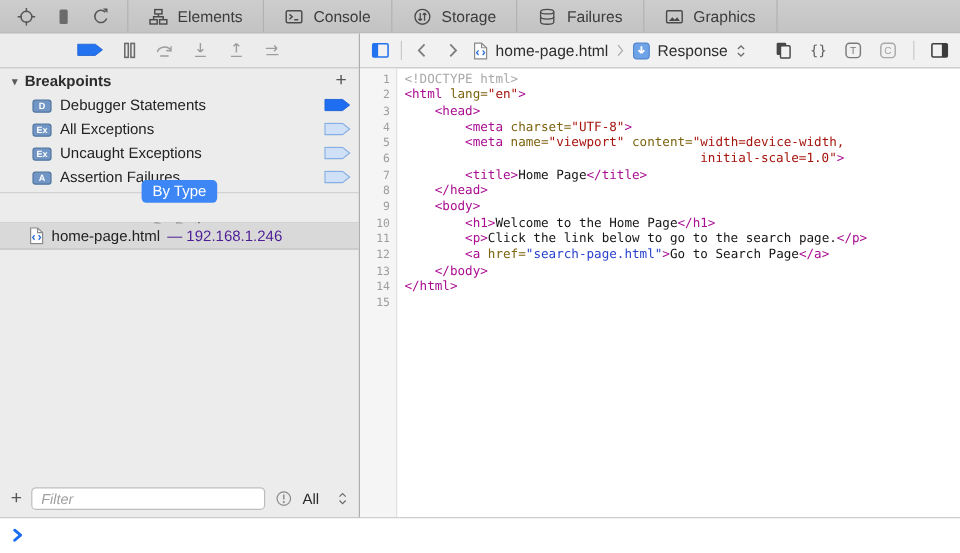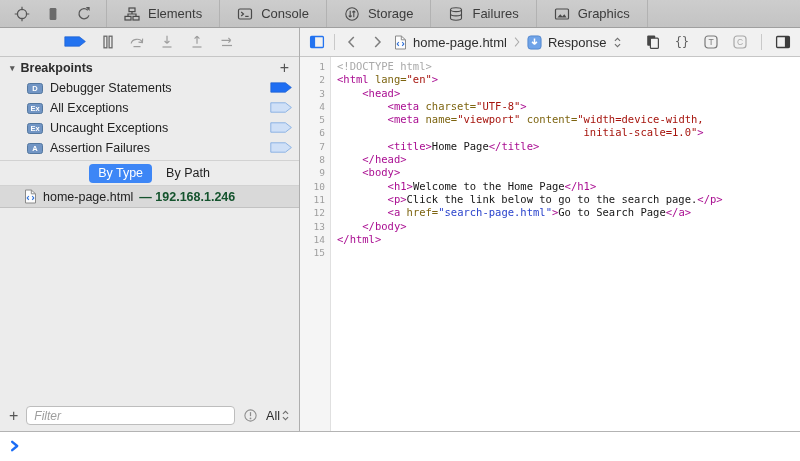--- a/index.html
+++ b/index.html
@@ -29,32 +29,32 @@
                font-weight:bold; font-size:12.5px; color:#2d2d2d; }
   .disclosure { font-size:9px; color:#5a5a5a; }
   .plus { font-size:16px; font-weight:normal; color:#565656; line-height:1; }
   .bp-header .plus { margin-left:auto; }
   .bp-row { height:20px; display:flex; align-items:center; gap:7px; padding:0 6px 0 27px; }
   .badge { width:16px; height:11px; border-radius:2.5px; background:#7195c4; border:1px solid #53779f;
            color:#fff; font-size:7.5px; font-weight:bold; display:flex; align-items:center; justify-content:center;
            letter-spacing:0; }
   .bp-arrow { margin-left:auto; }
   .scope-bar { height:26px; margin-top:2px; border-top:1px solid #d2d2d2; border-bottom:1px solid #d2d2d2;
-               display:flex; align-items:center; justify-content:center; gap:14px; }
+               display:flex; align-items:center; justify-content:center; gap:14px;flex-direction:column; }
   .pill { background:#3d86f6; color:#fff; border-radius:4px; padding:2px 9px 3px; font-size:12.5px; }
   .scope-plain { color:#1f1f1f; }
   .resource-row { height:22px; background:#d9d9d9; border-bottom:1px solid #c2c2c2; display:flex;
                   align-items:center; gap:6px; padding:0 8px 0 24px; }
-  .res-host { color:#14532d;font-weight:bold; }
+  .res-host { color:#4c1d95; }
   .side-fill { flex:1; }
   .side-bottom { height:31px; display:flex; align-items:center; gap:8px; padding:0 9px; }
   .filter { flex:1; height:19px; border:1px solid #bdbdbd; border-radius:4px; background:#fff;
             font-size:12px; padding:0 7px; color:#333; font-family:"Liberation Sans",sans-serif; outline:none;font-style:italic; }
   .filter::placeholder { color:#9e9e9e; }
-  .all-select { display:flex; align-items:center; gap:1px; font-size:12.5px; color:#2a2a2a; }
+  .all-select { display:flex; align-items:center; gap:15px; font-size:12.5px; color:#2a2a2a; }
 
   
   .content { flex:1; display:flex; flex-direction:column; background:#fff; min-width:0; }
   .nav-bar { height:29px; background:#f1f1f1; border-bottom:1px solid #c6c6c6; display:flex;
              align-items:center; gap:9px; padding:0 9px; font-size:13px; color:#2e2e2e; }
   .nav-divider { width:1px; height:16px; background:#c9c9c9; }
   .crumb { display:flex; align-items:center; gap:6px; }
   .nav-right { margin-left:auto; display:flex; align-items:center; gap:13px; }
 
   .editor { flex:1; display:flex; font-family:"DejaVu Sans Mono",monospace; font-size:10.5px;

